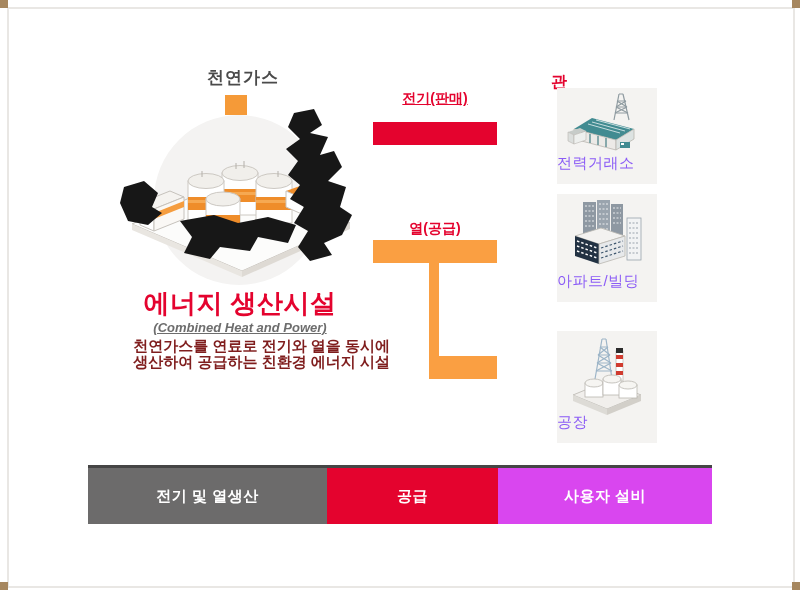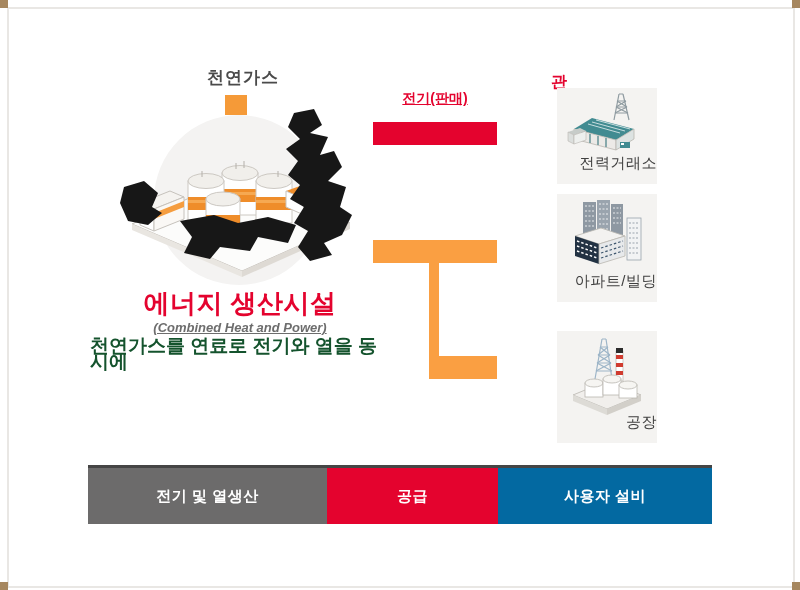--- a/index.html
+++ b/index.html
@@ -25,22 +25,22 @@
 
   .plant-title{
     position:absolute;left:110px;top:286px;width:260px;text-align:center;
     font-size:26px;font-weight:bold;color:#e4032e;letter-spacing:0.5px;
   }
   .plant-subtitle{
     position:absolute;left:100px;top:320px;width:280px;text-align:center;
     font-size:13px;font-weight:bold;font-style:italic;color:#6d6d6d;text-decoration:underline;
   }
   .plant-desc{
-    position:absolute;left:90px;top:338px;width:300px;text-align:left;
-    font-size:19px;font-weight:bold;color:#14532d;line-height:16px;
+    position:absolute;left:90px;top:338px;width:300px;text-align:right;
+    font-size:15px;font-weight:bold;color:#7f1d1d;line-height:16px;
   }
 
   .flow-label{
     position:absolute;width:124px;text-align:center;
     font-size:14px;font-weight:bold;color:#e4032e;
   }
   .flow-label.electricity{left:373px;top:90px;text-decoration:underline;}
   .flow-label.heat{left:373px;top:220px;}
   .bar{position:absolute;}
   .bar.red{left:373px;top:122px;width:124px;height:23px;background:#e4032e;}
@@ -54,33 +54,33 @@
   }
 
   .dest-box{
     position:absolute;left:557px;width:100px;background:#f4f3f1;
   }
   .dest-box.b1{top:88px;height:96px;}
   .dest-box.b2{top:194px;height:108px;text-decoration:underline;}
   .dest-box.b3{top:312px;height:112px;margin-top:19px;}
   .dest-box .icon{position:absolute;left:50%;transform:translateX(-50%);top:4px;}
   .dest-box .dest-label{
-    position:absolute;left:0;right:0;bottom:11px;text-align:right;
-    font-size:15px;color:#404040;letter-spacing:0.5px;
+    position:absolute;left:0;right:0;bottom:11px;text-align:left;
+    font-size:15px;color:#8b5cf6;letter-spacing:0.5px;
   }
 
   .stage-bar{position:absolute;left:88px;top:465px;width:624px;height:59px;}
   .stage-bar .topline{position:absolute;left:0;top:0;width:100%;height:3px;background:#454545;}
   .stage{
     position:absolute;top:3px;height:56px;display:flex;align-items:center;justify-content:center;
     color:#ffffff;font-size:15px;font-weight:bold;letter-spacing:0.5px;cursor:default;
   }
   .stage.s1{left:0;width:239px;background:#6c6b6b;}
   .stage.s2{left:239px;width:171px;background:#e4032e;}
-  .stage.s3{left:410px;width:214px;background:#0369a1;}
+  .stage.s3{left:410px;width:214px;background:#d946ef;}
 </style>
 </head>
 <body>
 
 <div class="page">
 
   <div class="frame"></div>
   <div class="corner tl"></div>
   <div class="corner tr"></div>
   <div class="corner bl"></div>
@@ -140,25 +140,27 @@
       <path d="M6,84 L26,78 L40,90 L34,104 L44,110 L30,122 L10,118 L2,100 Z"></path>
       <path d="M176,10 L196,6 L204,22 L192,30 L210,34 L202,52 L216,48 L224,64 L210,78 L228,84 L222,104 L234,112 L224,132 L206,140 L214,152 L192,158 L180,144 L190,128 L176,120 L186,104 L172,96 L182,82 L170,72 L180,58 L168,46 L182,36 L170,24 Z"></path>
       <path d="M62,118 L96,112 L120,120 L150,114 L178,122 L170,140 L140,134 L132,148 L102,144 L92,156 L66,150 L74,134 Z"></path>
     </g>
   </svg>
 
   <div class="plant-title">에너지 생산시설</div>
   <div class="plant-subtitle">(Combined Heat and Power)</div>
   <div class="plant-desc">
     <div>천연가스를 연료로 전기와 열을 동시에</div>
+    <div>생산하여 공급하는 친환경 에너지 시설</div>
   </div>
 
   <div class="flow-label electricity">전기(판매)</div>
   <div class="bar red"></div>
 
+  <div class="flow-label heat">열(공급)</div>
   <div class="bar orange-top"></div>
   <div class="bar orange-stem"></div>
   <div class="bar orange-bottom"></div>
 
   <div class="badge">관</div>
 
   <div class="dest-box b1">
     <svg class="icon" width="90" height="64" viewBox="0 0 90 64">
       <g stroke="#8f9ba1" stroke-width="1.2" fill="none">
         <path d="M57,2 L52,28 M61,2 L67,28 M57,2 L61,2"></path>

